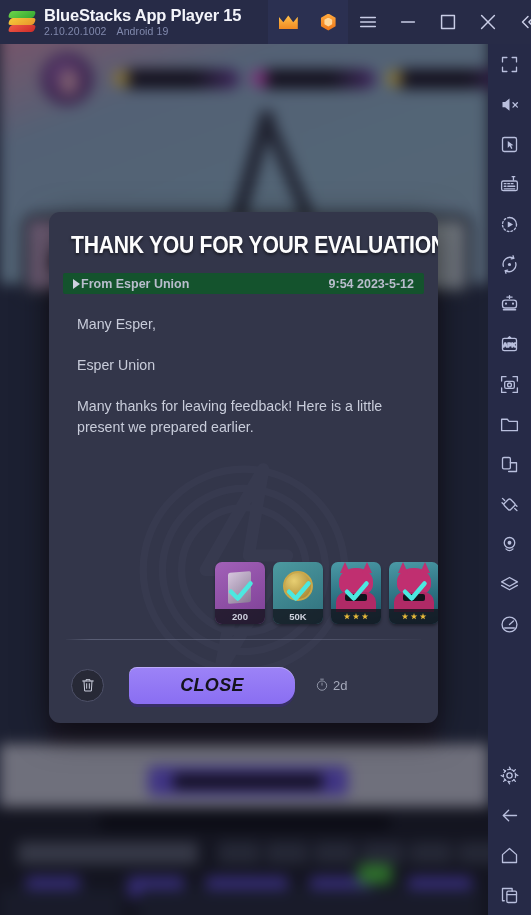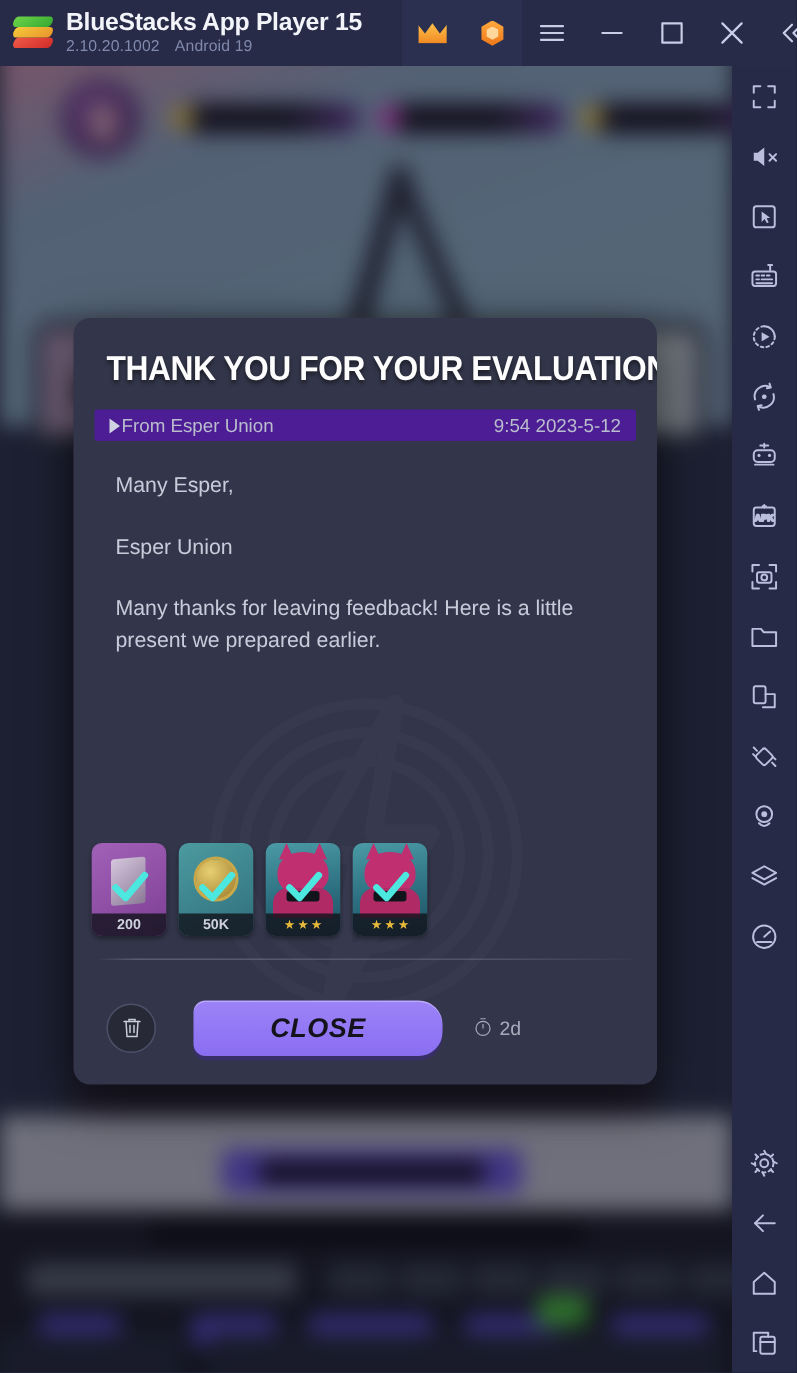--- a/index.html
+++ b/index.html
@@ -266,24 +266,25 @@
     letter-spacing: -0.3px;
     transform: scaleX(0.92);
     transform-origin: left center;
     text-shadow: 0 2px 3px rgba(0,0,0,0.5);
     white-space: nowrap;
   }
   .sender-bar {
     position: relative;
     margin: 14px 14px 0 14px;
     height: 21px;
-    background: #4c1d95;
+    background: #14532d;
     border-radius: 2px;
     display: flex; align-items: center;
     padding: 0 10px;
+    font-weight: bold;
   }
   .tri {
     width: 0; height: 0; flex: none;
     border-left: 7px solid #cfd2e0;
     border-top: 5px solid transparent;
     border-bottom: 5px solid transparent;
     margin-right: 1px;
   }
   .sender-name { color: #b9bdcd; font-size: 12.5px; }
   .sender-time { color: #b9bdcd; font-size: 12.5px; margin-left: auto; }
@@ -293,23 +294,23 @@
     margin: 20px 28px 0 28px;
     color: #c8ccda;
     font-size: 14.2px;
     line-height: 21px;
   }
   .body-text p { margin-bottom: 20px; }
   .body-text p:last-child { margin-bottom: 0; }
 
   
   .rewards {
-    position: absolute; left: 12px; top: 350px;
+    position: absolute; left: 1px; top: 350px;
     width: 389px;
-    display: flex; justify-content: flex-start; gap: 8px;
+    display: flex; justify-content: flex-end; gap: 8px;
   }
   .reward {
     width: 50px; height: 62px;
     border-radius: 7px;
     overflow: hidden;
     position: relative;
     box-shadow: 0 2px 3px rgba(0,0,0,0.35);
   }
   .rw-art { position: absolute; inset: 0; }
   .rw-art.gem  { background: linear-gradient(150deg,#a261b8,#7c3f94); }

